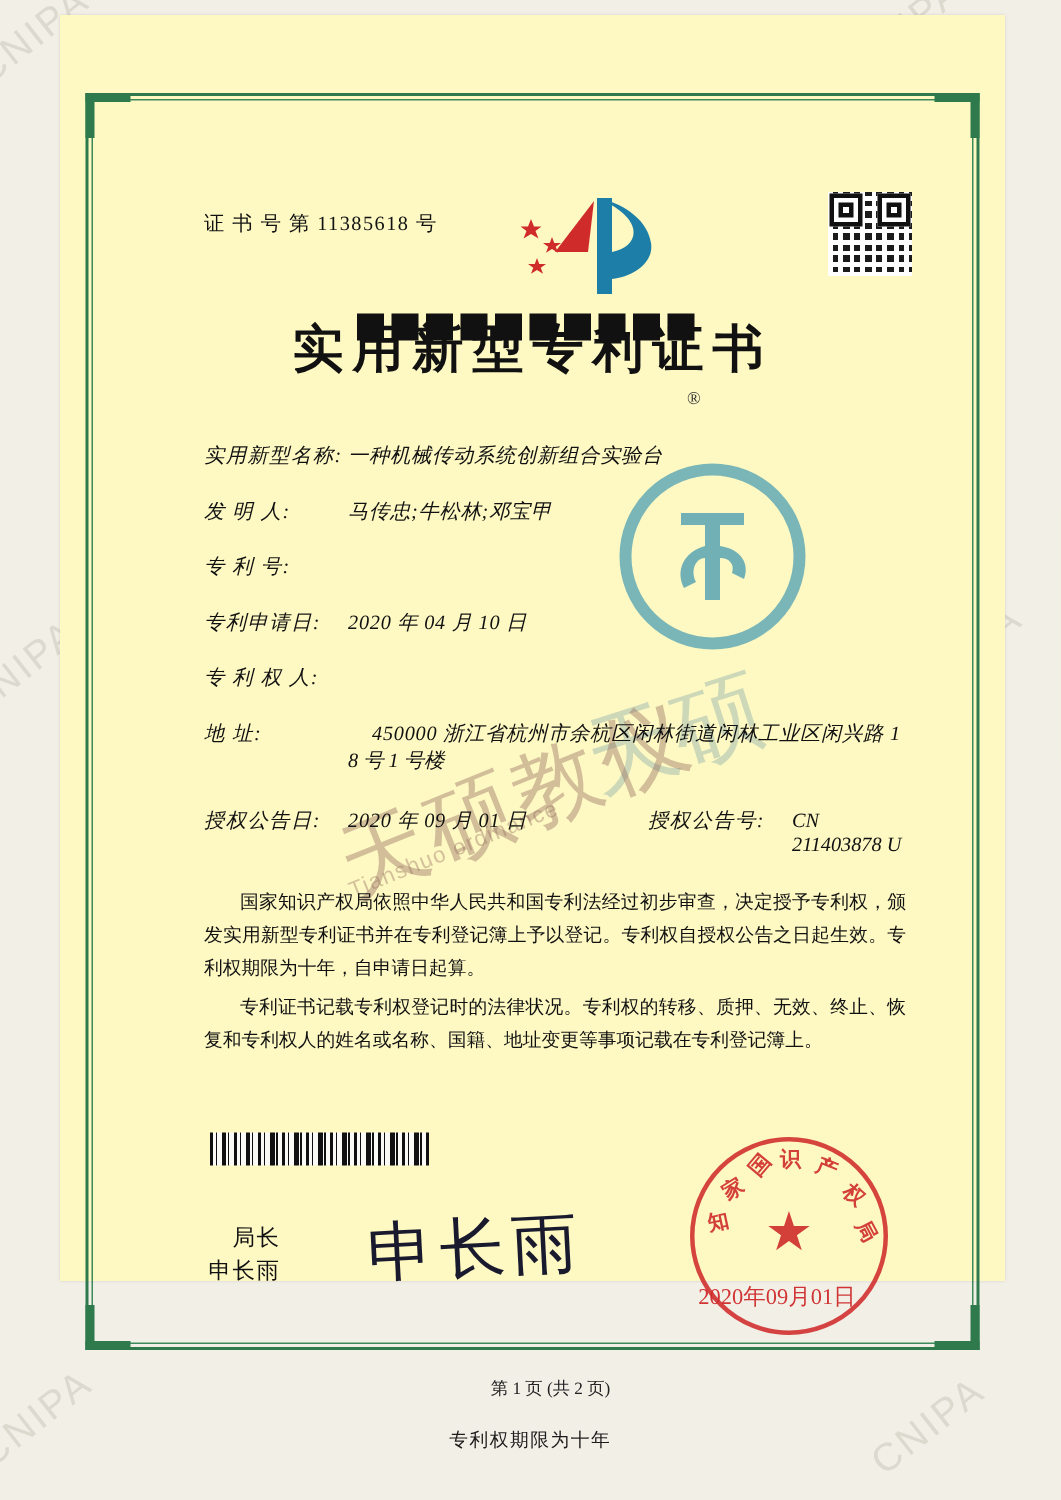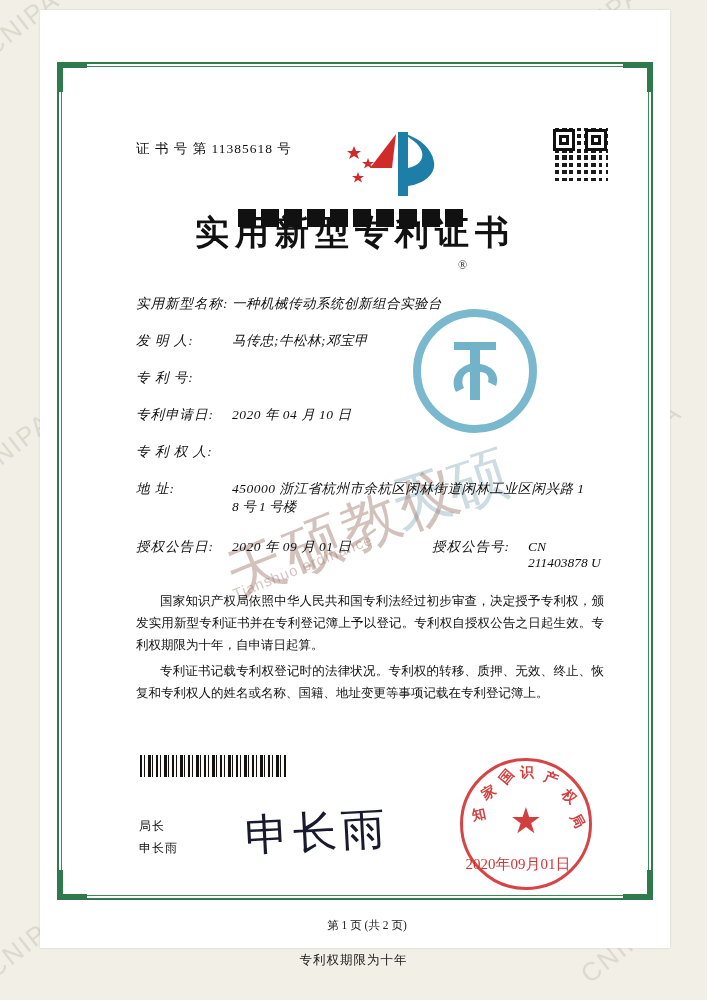--- a/index.html
+++ b/index.html
@@ -34,22 +34,22 @@
   .wm2 { left: 560px;  top: 2px; }
   .wm3 { left: -30px;  top: 430px; }
   .wm4 { left: 600px;  top: 420px; }
   .wm5 { left: -20px;  top: 930px; }
   .wm6 { left: 575px;  top: 935px; }
 
   
   .sheet {
     position: absolute;
     left: 40px; top: 10px;
-    width: 630px; height: 938px;
-    background: #ffffff;
+    width: 630px; height: 844px;
+    background: #fef9c3;
     box-shadow: 0 0 2px rgba(0,0,0,0.12);
     padding-left: 28px;
   }
   .border-outer {
     position: absolute;
     left: 17px; top: 52px;
     width: 596px; height: 838px;
     border: 2px solid #2f7a4d;
   }
   .border-inner {
@@ -185,21 +185,21 @@
     letter-spacing: 0.5px;
   }
   .field.two-col .f-value { flex: none; width: 200px; }
   .f-label2 {
     width: 96px;
     flex: none;
     letter-spacing: 1px;
     white-space: nowrap;
   }
   .f-value2 { flex: 1; }
-  .addr-wrap { position: relative; }
+  .addr-wrap { position: relative; gap: 16px; }
   .addr-line2 {
     position: absolute;
     left: 96px; top: 18px;
     font-size: 13.5px;
   }
 
   
   .redact {
     position: absolute;
     left: 198px; top: 199px;
@@ -238,24 +238,25 @@
     width: 146px; height: 22px;
     background: repeating-linear-gradient(90deg,
       #111 0 2px, #fbfaf6 2px 4px, #111 4px 5px, #fbfaf6 5px 8px,
       #111 8px 11px, #fbfaf6 11px 12px, #111 12px 13px, #fbfaf6 13px 16px);
   }
 
   
   .sig-label {
     position: absolute;
     left: 99px; top: 805px;
-    font-size: 12px;
+    font-size: 15px;
     line-height: 22px;
     letter-spacing: 1px;
     color: #111;
+    text-align: right;
   }
   .signature {
     position: absolute;
     left: 205px; top: 793px;
     font-family: "Liberation Serif", serif;
     font-size: 44px;
     color: #1a1a2e;
     letter-spacing: 4px;
     transform: rotate(-3deg);
     white-space: nowrap;

